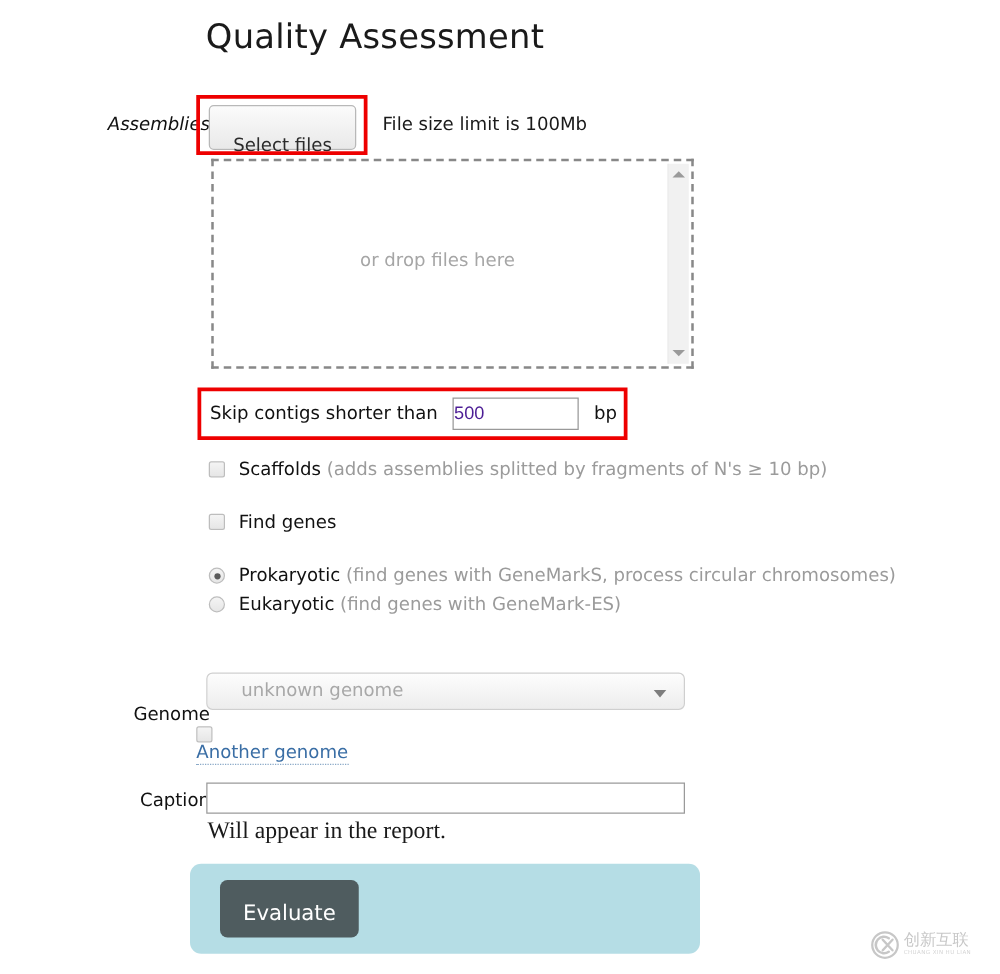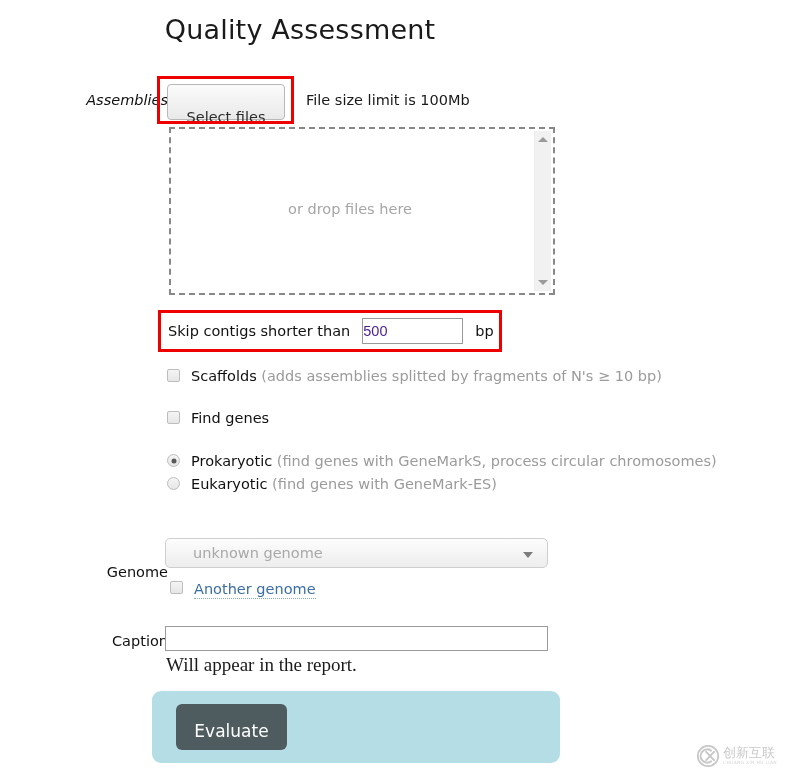--- a/index.html
+++ b/index.html
@@ -214,21 +214,21 @@
   .genome-select .caret {
     position: absolute;
     right: 14px;
     top: 13px;
     width: 0;
     height: 0;
     border-left: 5px solid transparent;
     border-right: 5px solid transparent;
     border-top: 6px solid #7d7d7d;
   }
-  .row-another { left: 170px; top: 581px; }
+  .row-another { left: 157px; top: 581px; flex-direction: column; }
   .another-link {
     color: #3a6ea5;
     border-bottom: 1px dotted #8aa9c7;
     text-decoration: none;
     cursor: pointer;
     line-height: 17px;
   }
 
   
   .caption-label { top: 633px; }

